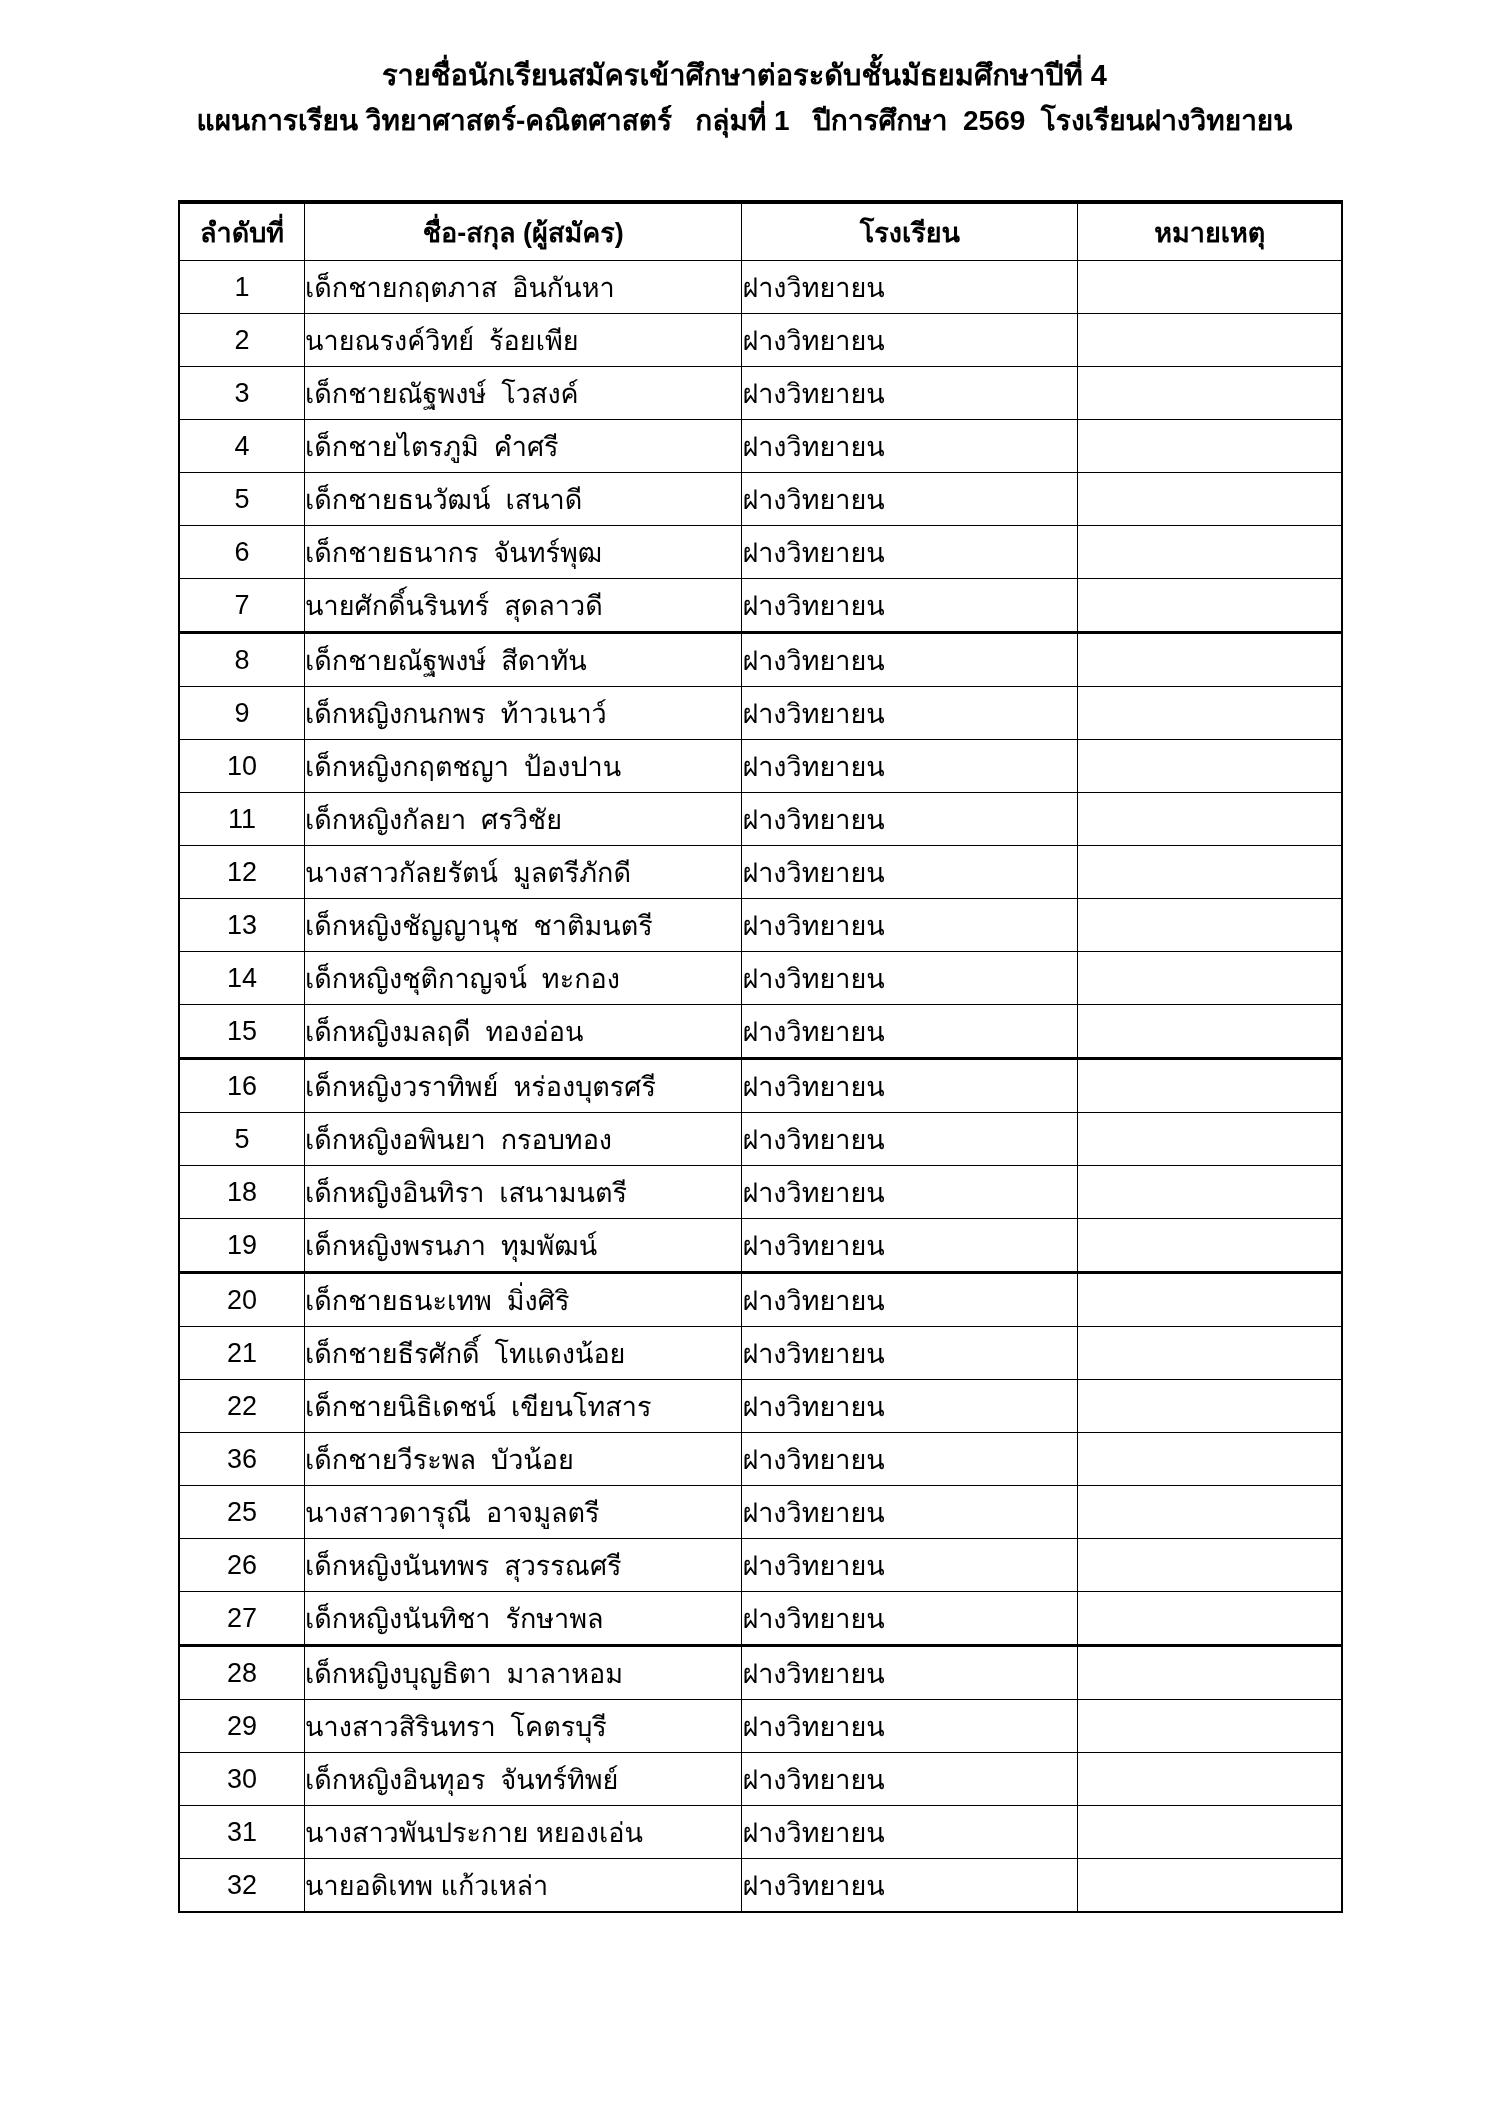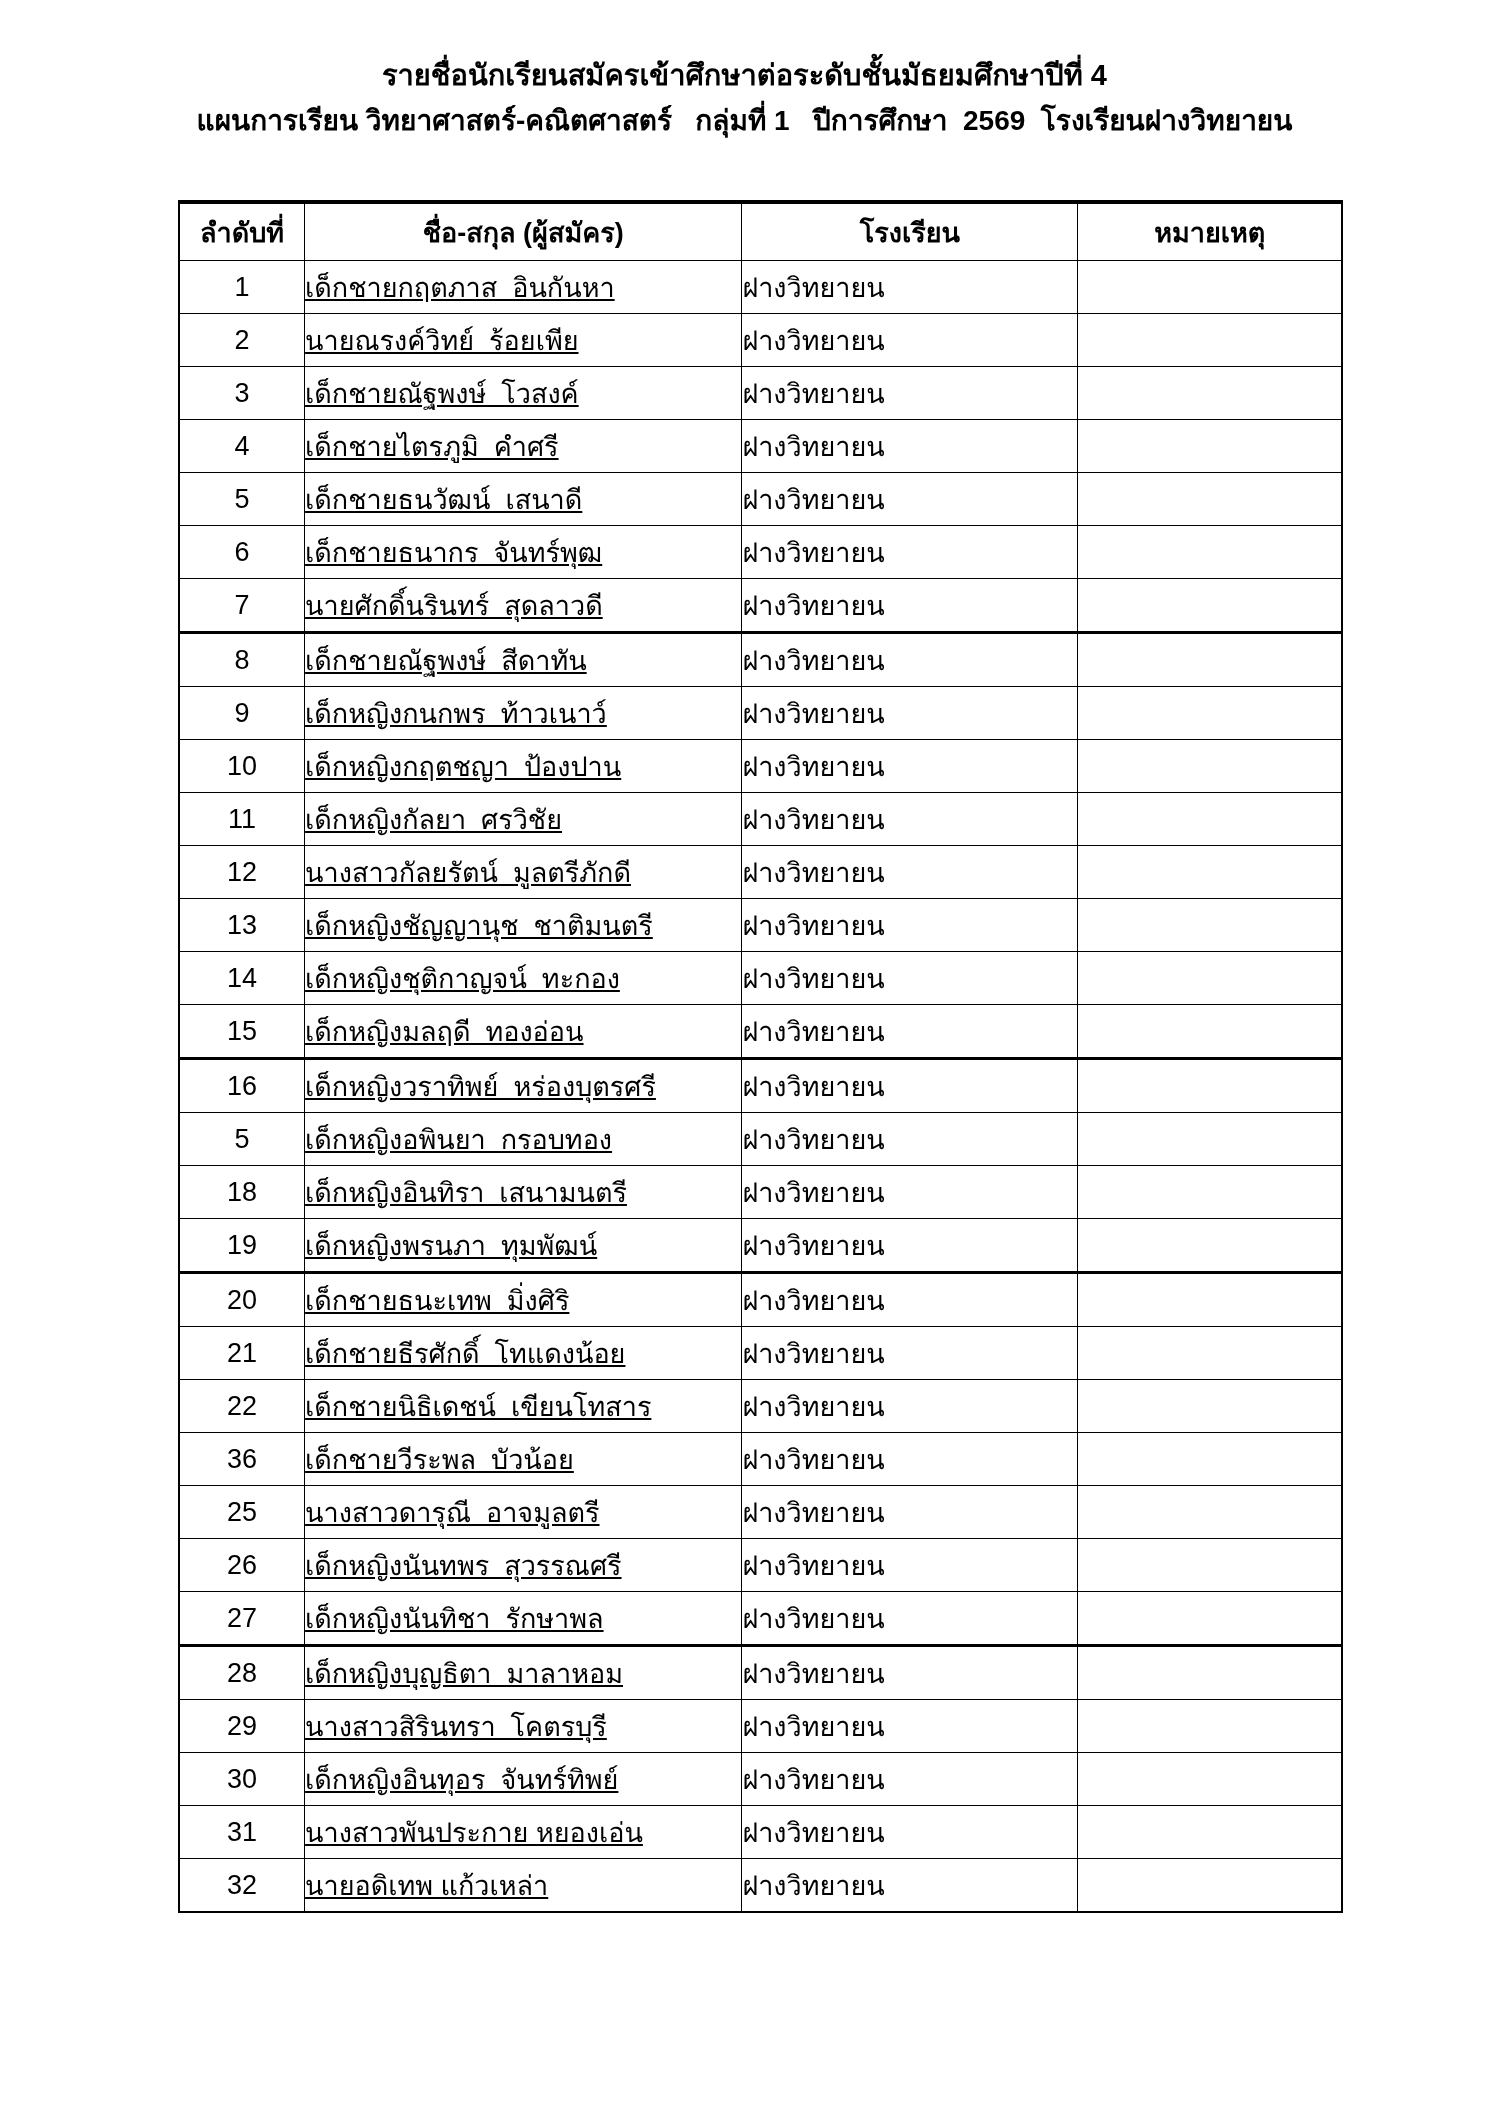--- a/index.html
+++ b/index.html
@@ -65,21 +65,20 @@
     font-size: 27px;
     margin-left: 13px;
   }
   table.roster tbody td { height: 52px; }
 
   td.cell-no { text-align: center; }
   td.cell-name {
     text-align: left;
     padding-left: 16px;
     white-space: pre;
-    text-decoration: underline;
   }
   td.cell-school {
     text-align: left;
     padding-left: 14px;
     white-space: pre;
   }
   td.cell-remark { }
 
   tr.thick-bottom td { border-bottom: 3.5px solid #000000; }
 </style>

